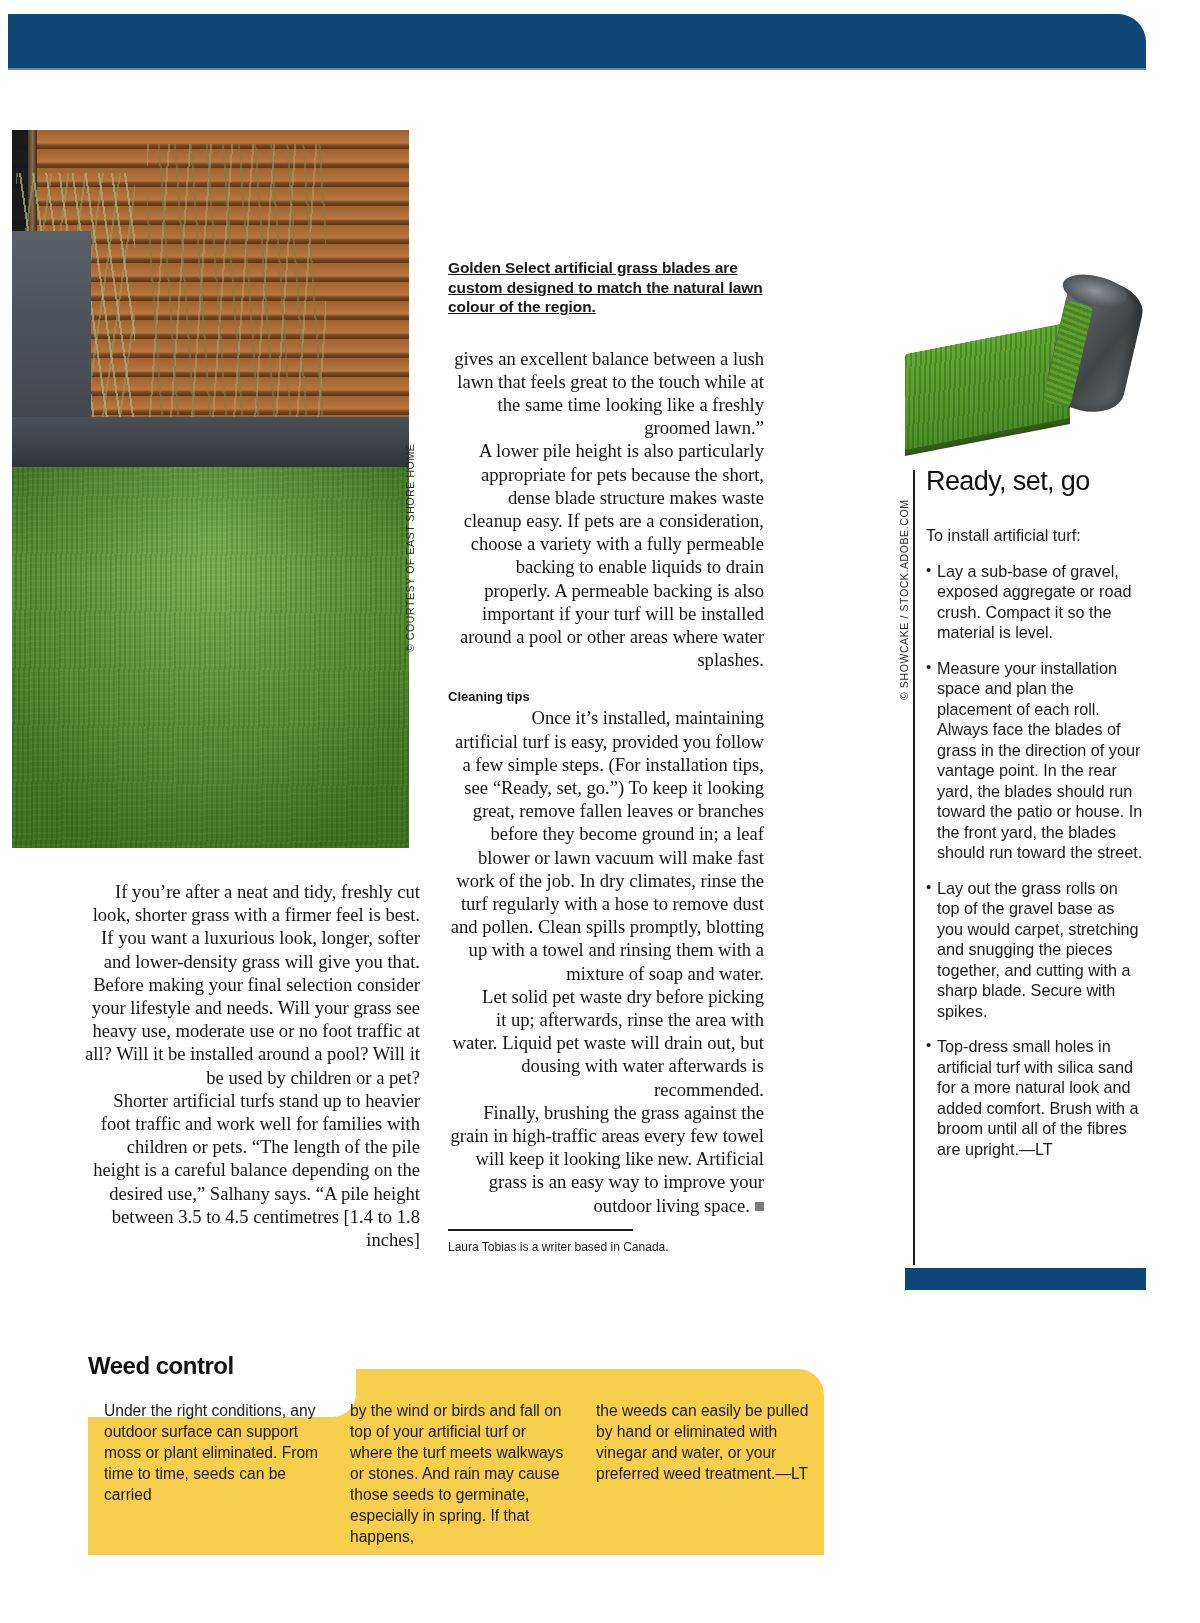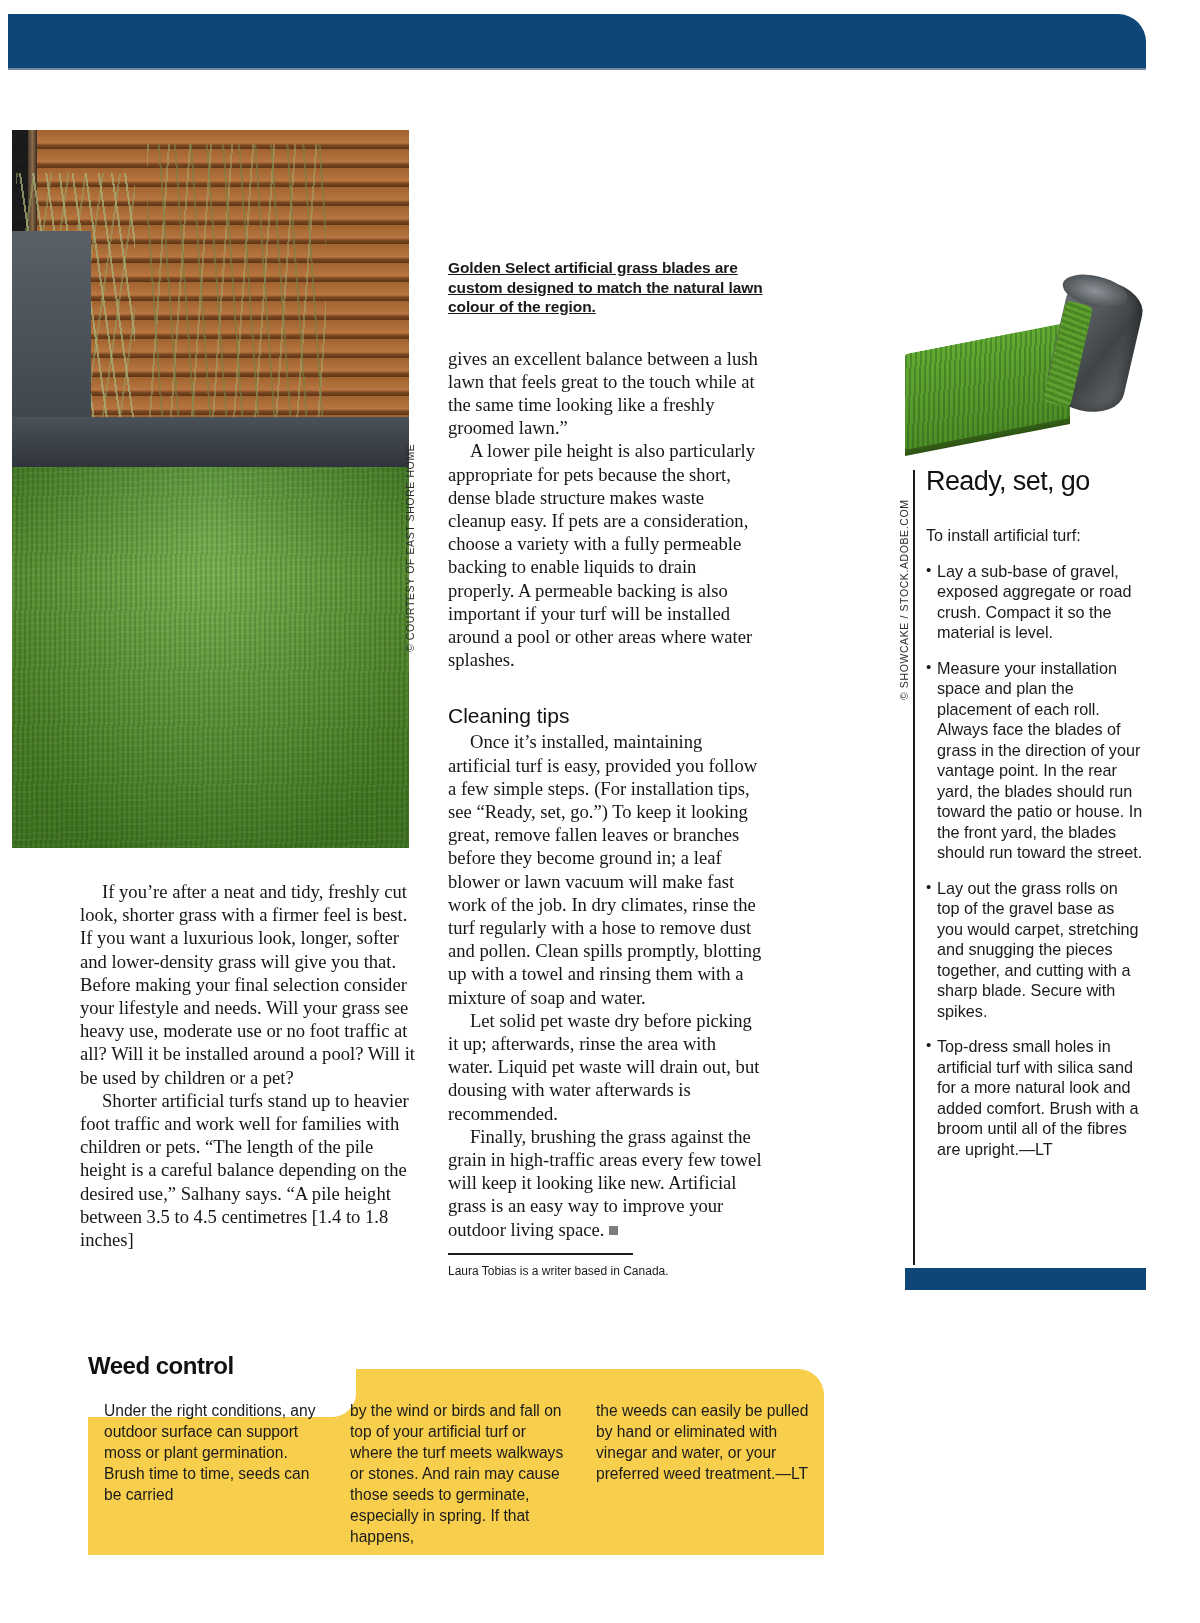--- a/index.html
+++ b/index.html
@@ -87,26 +87,26 @@
   .col-center { position: absolute; left: 448px; top: 258px; width: 316px; }
   .caption {
     font-size: 15.5px; line-height: 19.5px; color: #1a1a1a;
     font-weight: 600; letter-spacing: -0.1px; text-decoration: underline;
   }
   .body-serif {
     font-family: "Liberation Serif", serif;
     font-size: 18.6px; line-height: 23.2px; color: #161616;
     text-align: left;
   }
-  .body-serif p { text-indent: 22px; }
+  .body-serif p { text-indent: 22px; text-align: right; }
   .body-serif p.noindent { text-indent: 0; }
   .subhead {
     font-family: "Liberation Sans", sans-serif;
-    font-weight: normal; font-size: 21px; color: #111;
-    margin-top: 33px; margin-bottom: 2px;
+    font-weight: bold; font-size: 13px; color: #111;
+    margin-top: 18px; margin-bottom: 2px;
   }
   .endmark {
     display: inline-block; width: 9px; height: 9px;
     background: #7c7c7c; margin-left: 5px; vertical-align: 1px;
   }
   .byline-rule {
     width: 185px; height: 2px; background: #1a1a1a;
     margin-top: 12px; margin-bottom: 9px;
   }
   .byline { font-size: 12px; color: #1a1a1a; }
@@ -273,21 +273,21 @@
   <div class="sidebar-bullet">Lay out the grass rolls on top of the gravel base as you would carpet, stretching and snugging the pieces together, and cutting with a sharp blade. Secure with spikes.</div>
   <div class="sidebar-bullet">Top-dress small holes in artificial turf with silica sand for a more natural look and added comfort. Brush with a broom until all of the fibres are upright.—LT</div>
 </div>
 <div class="blue-bar-right"></div>
 
 <div class="weed-box">
   <div class="weed-title-notch"></div>
 </div>
 <div class="weed-title">Weed control</div>
 <div class="weed-cols">
-  <div class="weed-col">Under the right conditions, any outdoor surface can support moss or plant germination. Brush time to time, seeds can be carried</div>
+  <div class="weed-col">Under the right conditions, any outdoor surface can support moss or plant eliminated. From time to time, seeds can be carried</div>
   <div class="weed-col">by the wind or birds and fall on top of your artificial turf or where the turf meets walkways or stones. And rain may cause those seeds to germinate, especially in spring. If that happens,</div>
   <div class="weed-col">the weeds can easily be pulled by hand or eliminated with vinegar and water, or your preferred weed treatment.—LT</div>
 </div>
 
 <div class="footer">
   <span>APRIL 2023</span>
   <span class="mag">Costco Connection</span>
   <span class="pg">33</span>
 </div>
 

